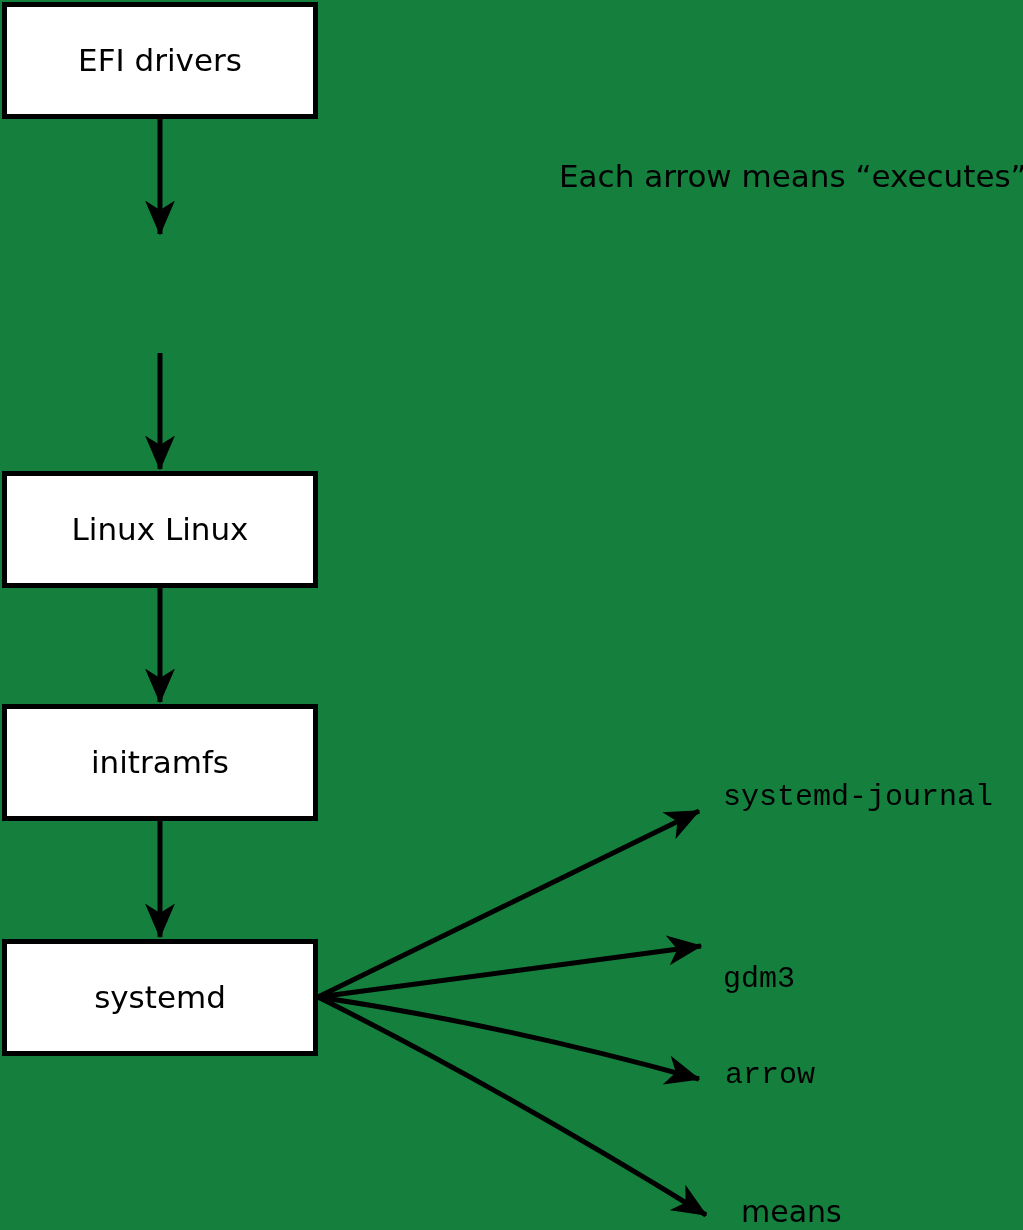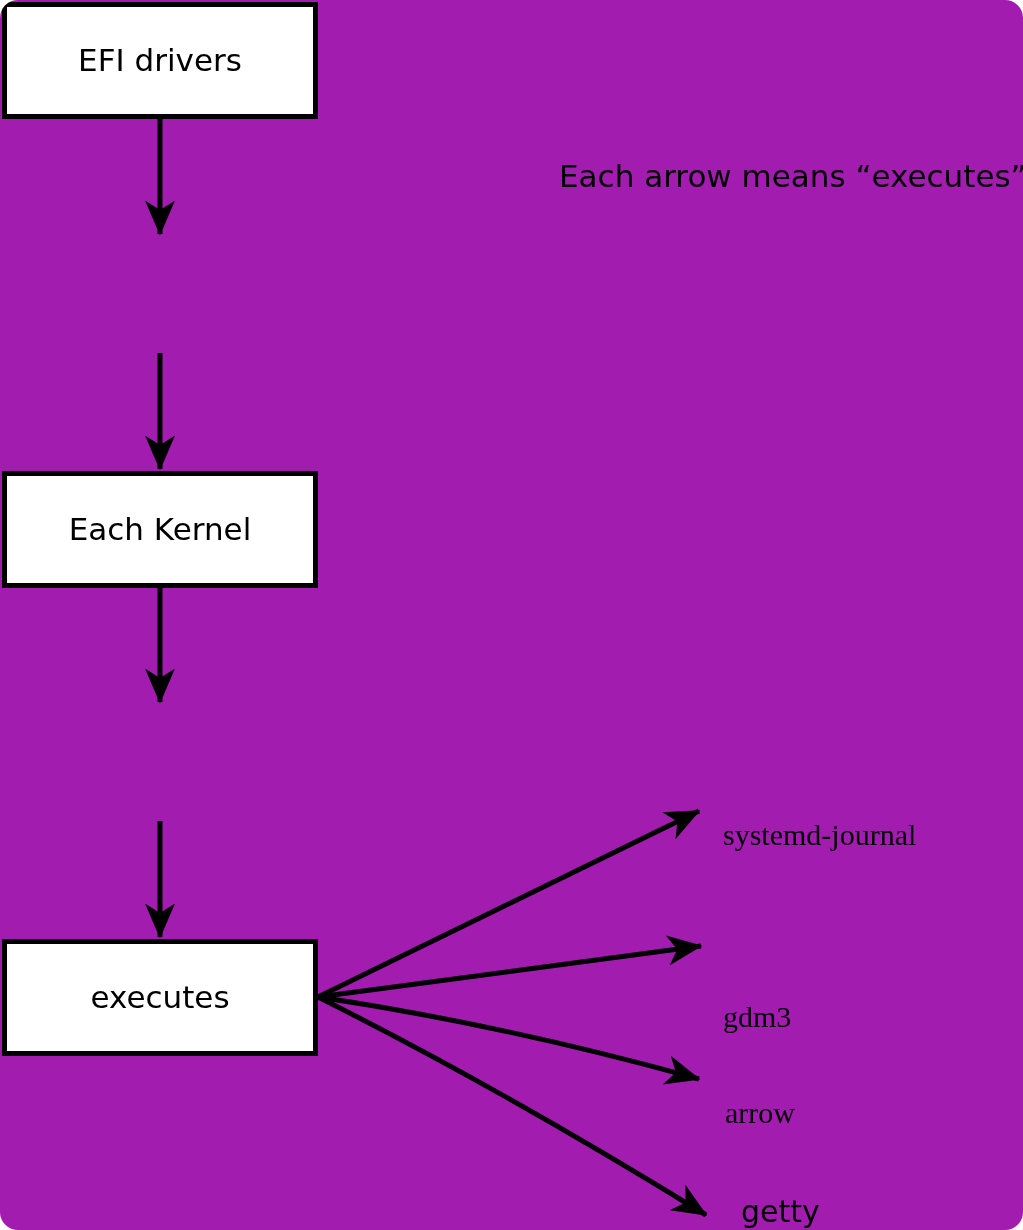--- a/index.html
+++ b/index.html
@@ -4,25 +4,24 @@
 <style>
   html, body {
     margin: 0;
     padding: 0;
     background: #ffffff;
   }
   .stage {
     position: relative;
     width: 1023px;
     height: 1230px;
-    background: #a21caf;
+    background: #15803d;
     overflow: hidden;
     font-family: "DejaVu Sans", "Liberation Sans", sans-serif;
     color: #000000;
-    border-radius: 18px;
   }
   .arrows {
     position: absolute;
     left: 0;
     top: 0;
     width: 1023px;
     height: 1230px;
   }
   .box {
     position: absolute;
@@ -49,22 +48,21 @@
     line-height: 1;
     white-space: nowrap;
   }
   .svc {
     position: absolute;
     font-size: 30px;
     line-height: 1;
     white-space: nowrap;
   }
   .mono {
-    font-family: Liberation Serif, serif;
-    margin-top: 38px;
+    font-family: Liberation Mono, monospace;
   }
 </style>
 </head>
 <body>
 
 <div class="stage">
 
   <svg class="arrows" viewBox="0 0 1023 1230" xmlns="http://www.w3.org/2000/svg">
     <defs>
       <marker id="ah" viewBox="0 0 7 6" refX="6.7" refY="3" markerWidth="7" markerHeight="6" orient="auto" markerUnits="strokeWidth">
@@ -80,26 +78,29 @@
       <line x1="318" y1="997" x2="701" y2="946" marker-end="url(#ah)"></line>
       <path d="M318,997 Q500,1024 699,1079" marker-end="url(#ah)"></path>
       <path d="M318,997 Q500,1088 706,1215" marker-end="url(#ah)"></path>
     </g>
   </svg>
 
   <div class="box" style="top:2px">
     <span>EFI drivers</span>
   </div>
   <div class="box" style="top:471px">
-    <span>Each Kernel</span>
+    <span>Linux Linux</span>
+  </div>
+  <div class="box" style="top:704px">
+    <span>initramfs</span>
   </div>
   <div class="box" style="top:939px">
-    <span>executes</span>
+    <span>systemd</span>
   </div>
 
   <div class="caption">Each arrow means “executes”.</div>
 
   <div class="svc mono" style="left:723px; top:782px">systemd-journal</div>
   <div class="svc mono" style="left:723px; top:964px">gdm3</div>
   <div class="svc mono" style="left:725px; top:1060px">arrow</div>
-  <div class="svc" style="left:741px; top:1197px">getty</div>
+  <div class="svc" style="left:741px; top:1197px">means</div>
 
 </div>
 
 </body></html>

